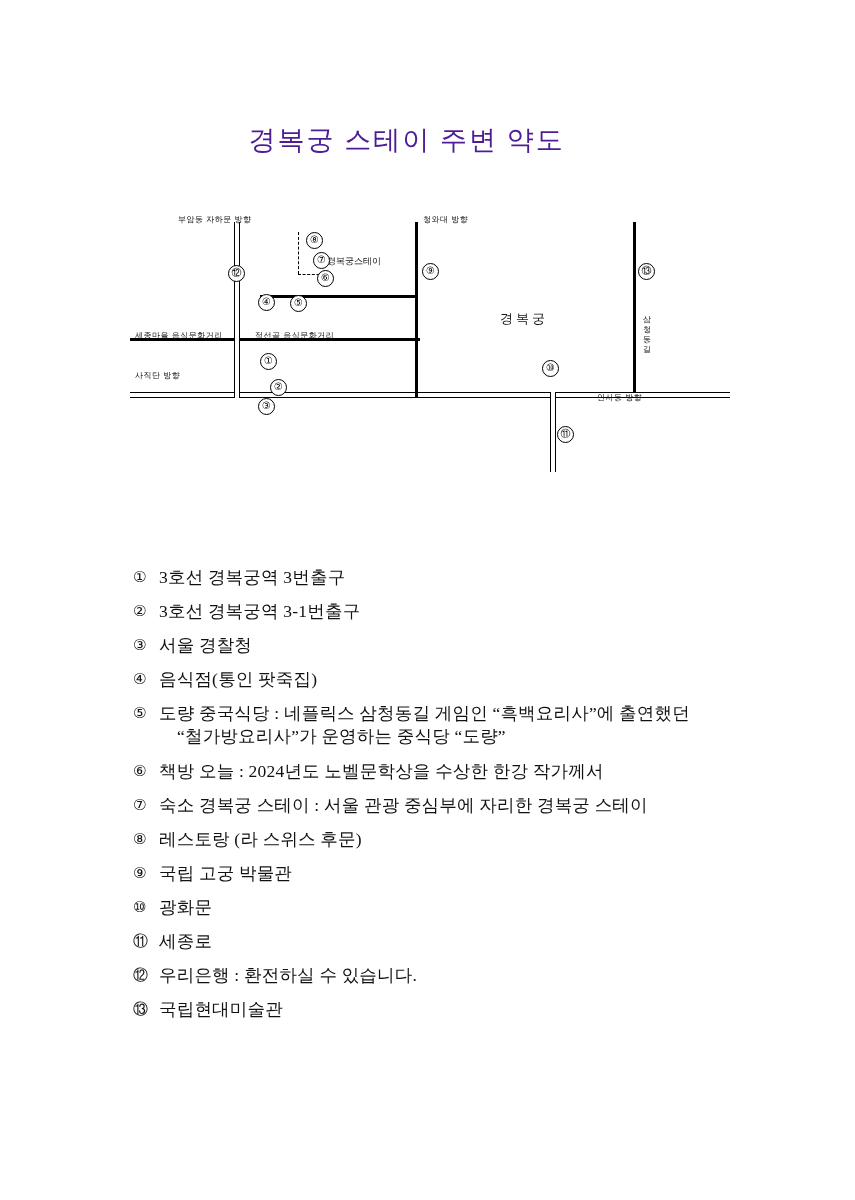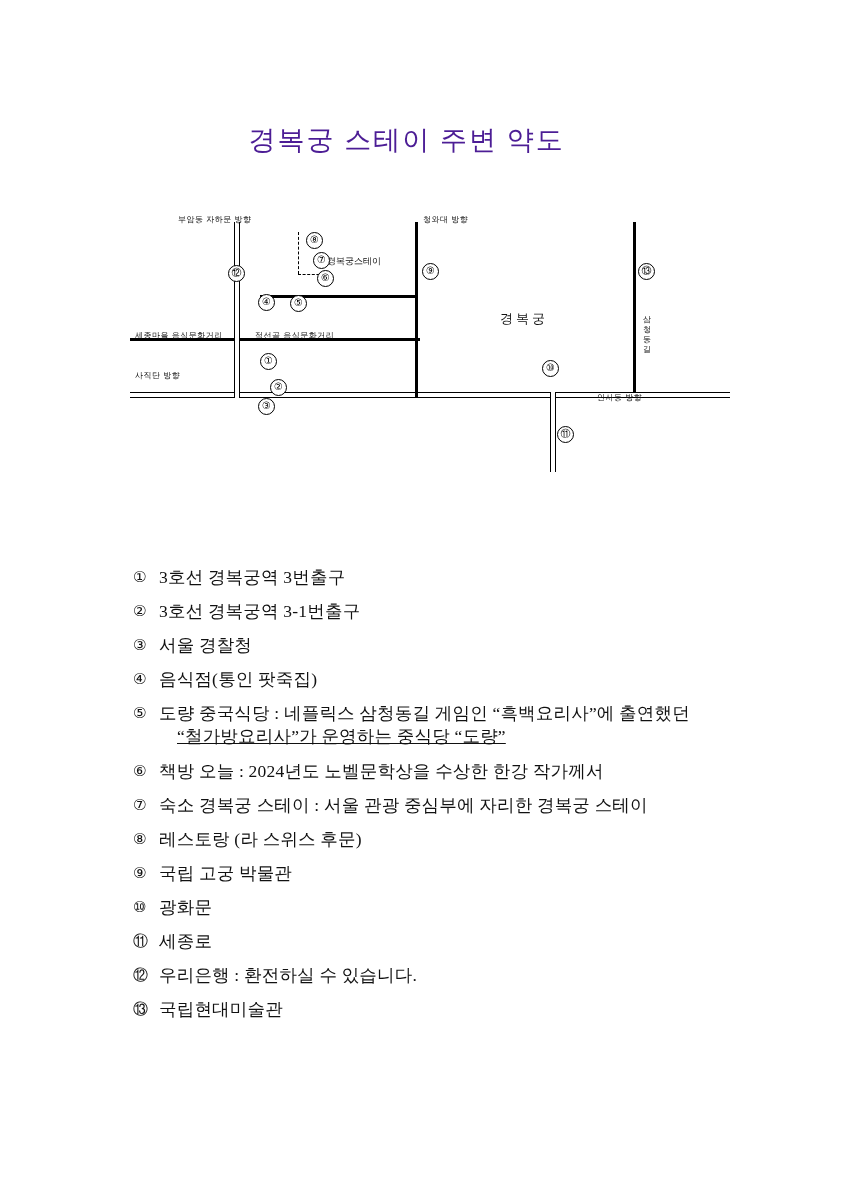--- a/index.html
+++ b/index.html
@@ -132,21 +132,20 @@
     font-family: "DejaVu Sans", sans-serif;
     font-size: 15px;
     padding-top: 2px;
   }
   .legend-text {
     flex: 1 1 auto;
   }
   .legend-cont {
     display: block;
     padding-left: 18px;
-    text-decoration: underline;
   }
 </style>
 </head>
 <body>
 
 <div id="doc-title">경복궁 스테이 주변 약도</div>
 
 <div id="map-area">
 
   <div class="road double-h" style="left:20px; top:192px; width:600px;"></div>

